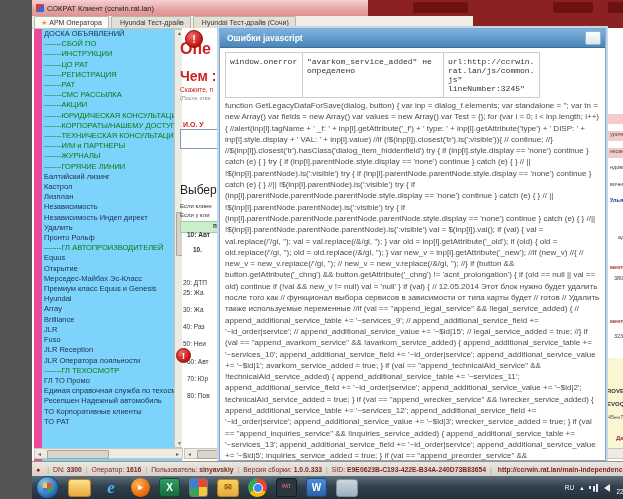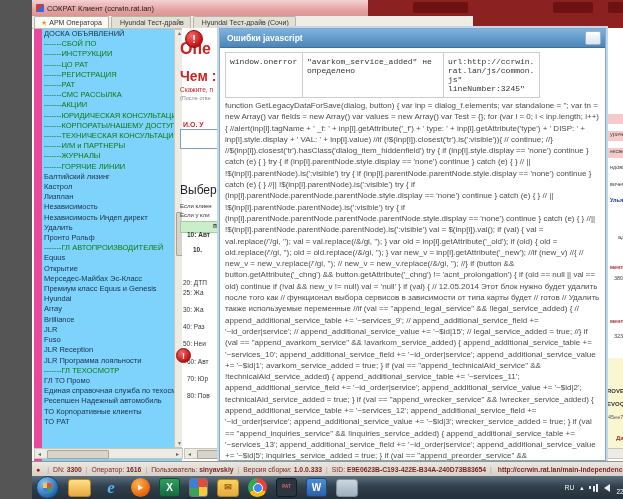--- a/index.html
+++ b/index.html
@@ -217,21 +217,21 @@
       <div class="sb-row itm">
       <span>JLR</span>
     </div>
       <div class="sb-row itm">
       <span>Fuso</span>
     </div>
       <div class="sb-row itm">
       <span>JLR Reception</span>
     </div>
       <div class="sb-row itm">
-      <span>JLR Программа лояльности</span>
+      <span>JLR Оператора лояльности</span>
     </div>
       <div class="sb-row sec">
       <span>-------ГЛ ТЕХОСМОТР</span>
     </div>
       <div class="sb-row itm">
       <span>ГЛ ТО Промо</span>
     </div>
       <div class="sb-row itm">
       <span>Единая справочная служба по техосмотру</span>
     </div>

